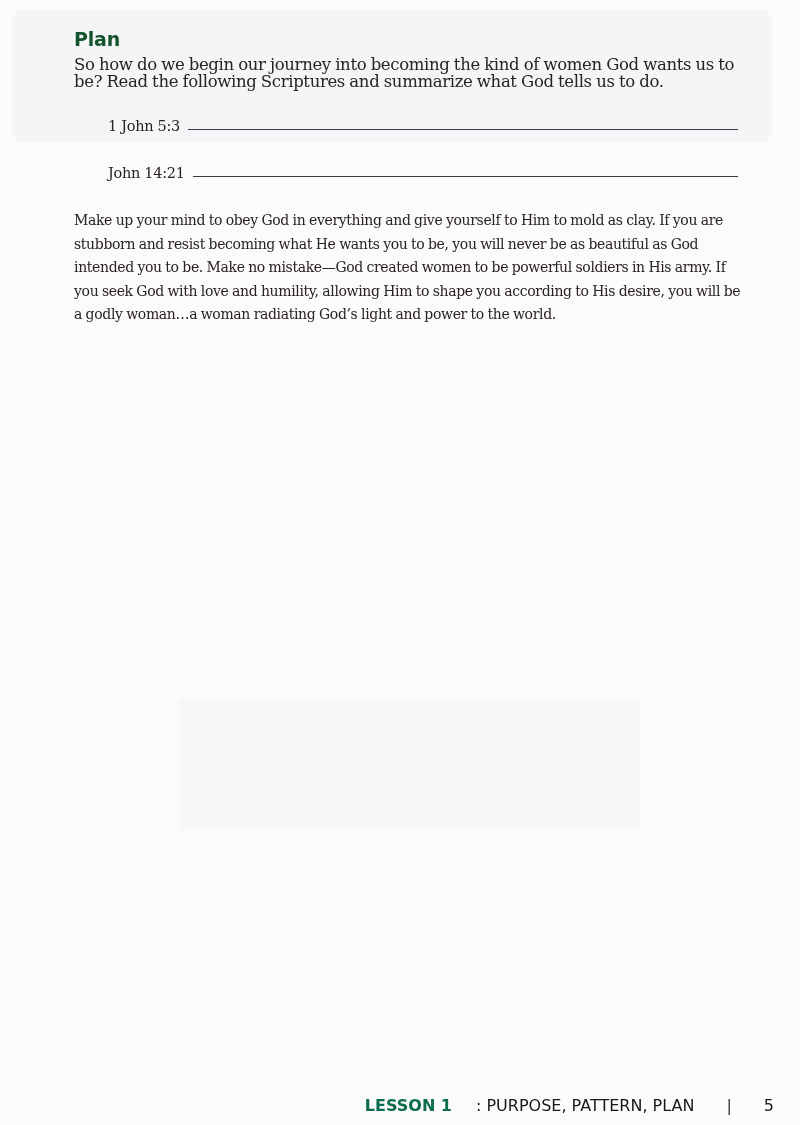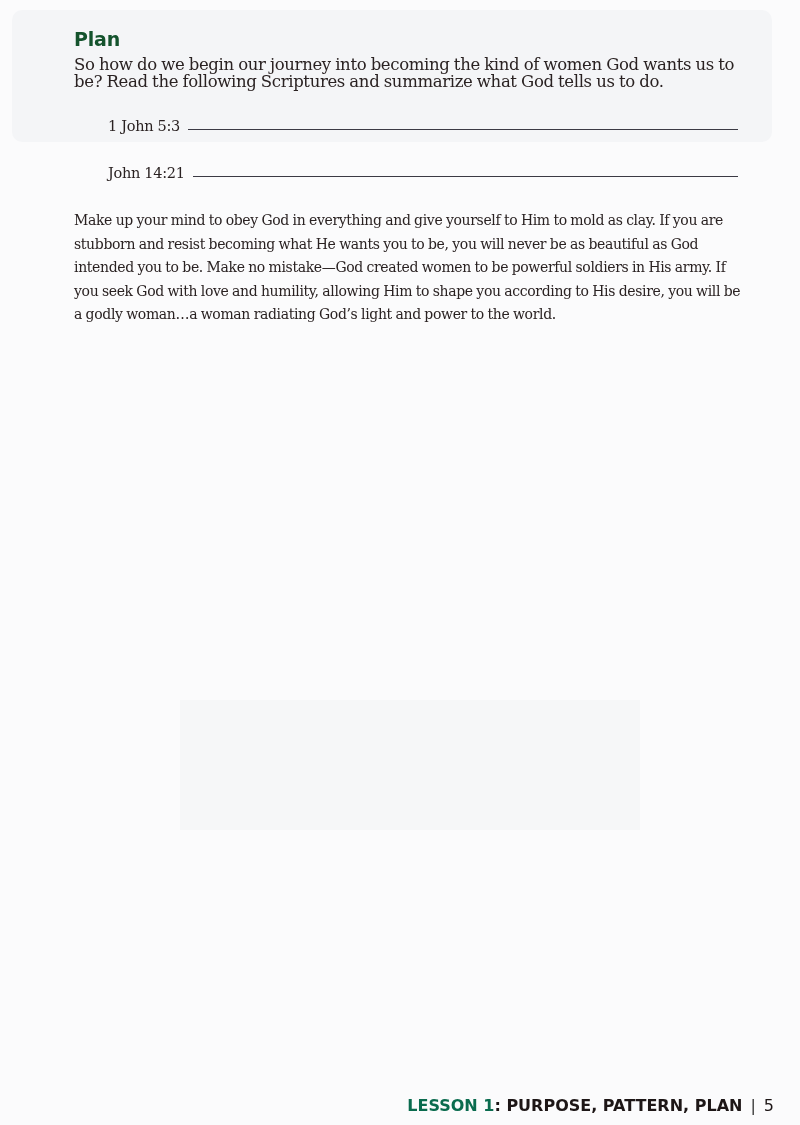--- a/index.html
+++ b/index.html
@@ -95,27 +95,28 @@
     .footer {
       position: absolute;
       right: 26px;
       top: 1096px;
       font-family: "DejaVu Sans", sans-serif;
       font-size: 16px;
       color: #1d1616;
       display: flex;
       align-items: center;
       white-space: nowrap;
+      gap: 24px;
     }
     .footer .lesson-num {
       color: #0a6b4e;
       font-weight: bold;
     }
     .footer .lesson-title {
-      font-weight: bold;
+      font-weight: normal;
     }
     .footer .sep {
       margin: 0 8px;
       color: #333;
       font-weight: normal;
     }
     .footer .page-num {
       font-weight: normal;
     }
   </style>

